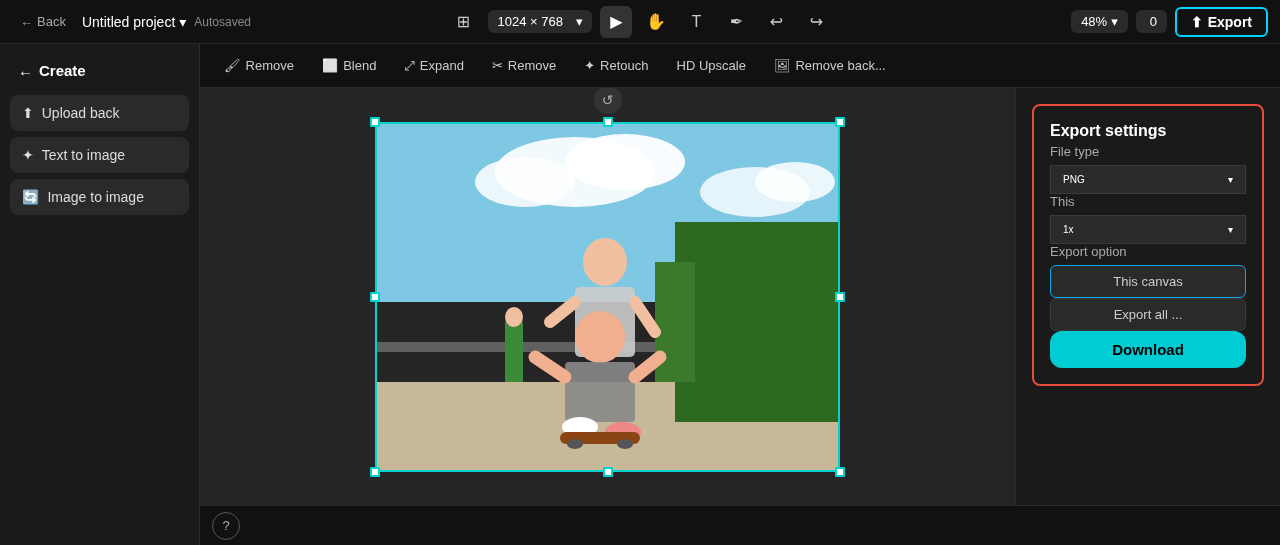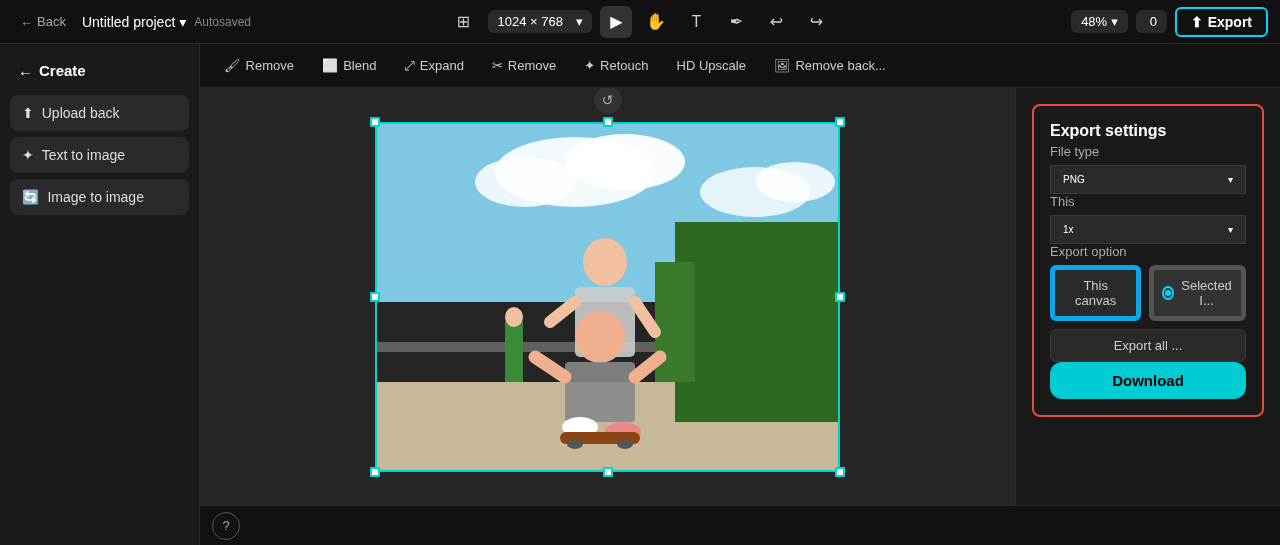--- a/index.html
+++ b/index.html
@@ -265,21 +265,21 @@
     }
     .option-row {
       display: flex;
       gap: 8px;
     }
     .option-btn {
       flex: 1;
       padding: 8px;
       border-radius: 6px;
       background: #2a2a2a;
-      border: 5px solid #0ea5e9;
+      border: 1px solid #0ea5e9;
       color: #ccc;
       font-size: 13px;
       text-align: center;
       cursor: pointer;
       display: flex;
       align-items: center;
       justify-content: center;
       gap: 6px;
     }
     .option-btn.selected {
@@ -552,26 +552,22 @@
               <span>▾</span>
             </div>
           </div>
 
           <div>
             <div class="field-label">Export option</div>
             <div class="option-row">
               <div class="option-btn">
                 <span>This canvas</span>
               </div>
-              <div class="option-btn selected">
-                <div class="radio-dot filled"></div>
-                <span>Selected I...</span>
-              </div>
             </div>
-            <div style="margin-top:8px;">
+            <div style="margin-top:0;">
               <div class="export-all-btn">
                 <span>Export all ...</span>
               </div>
             </div>
           </div>
 
           <div class="download-btn">
             <span>Download</span>
           </div>
         </div>

